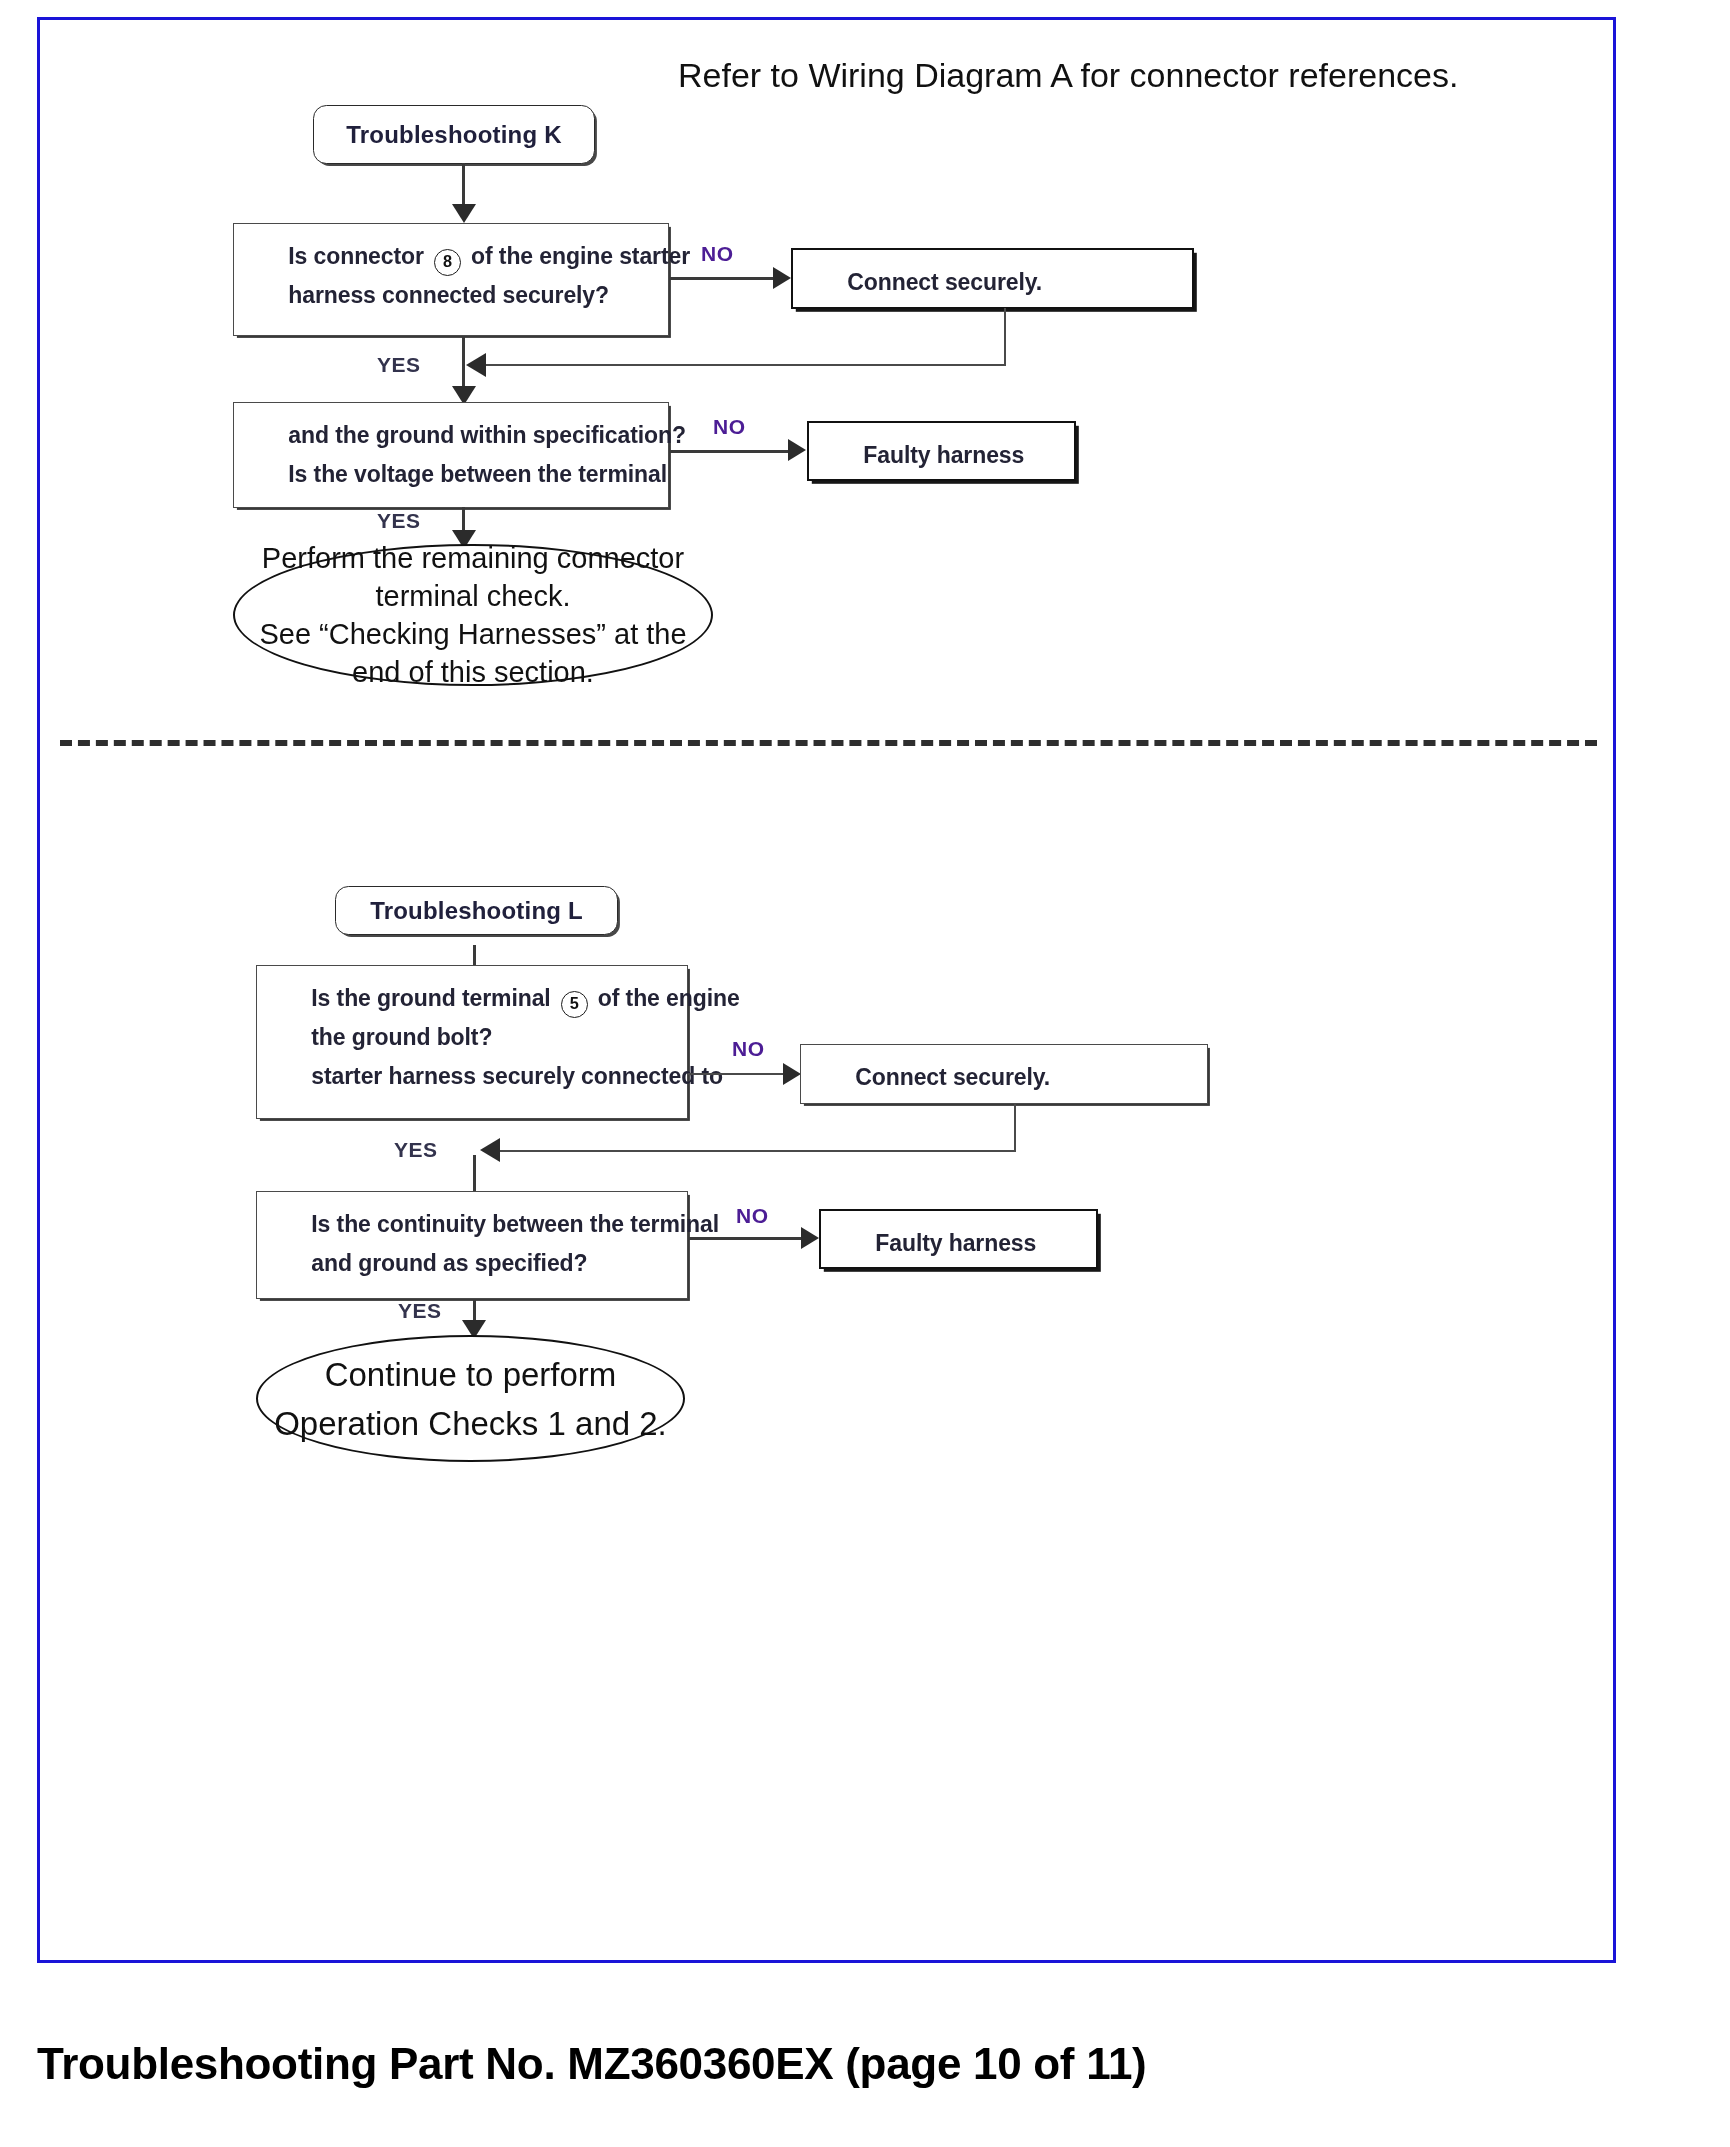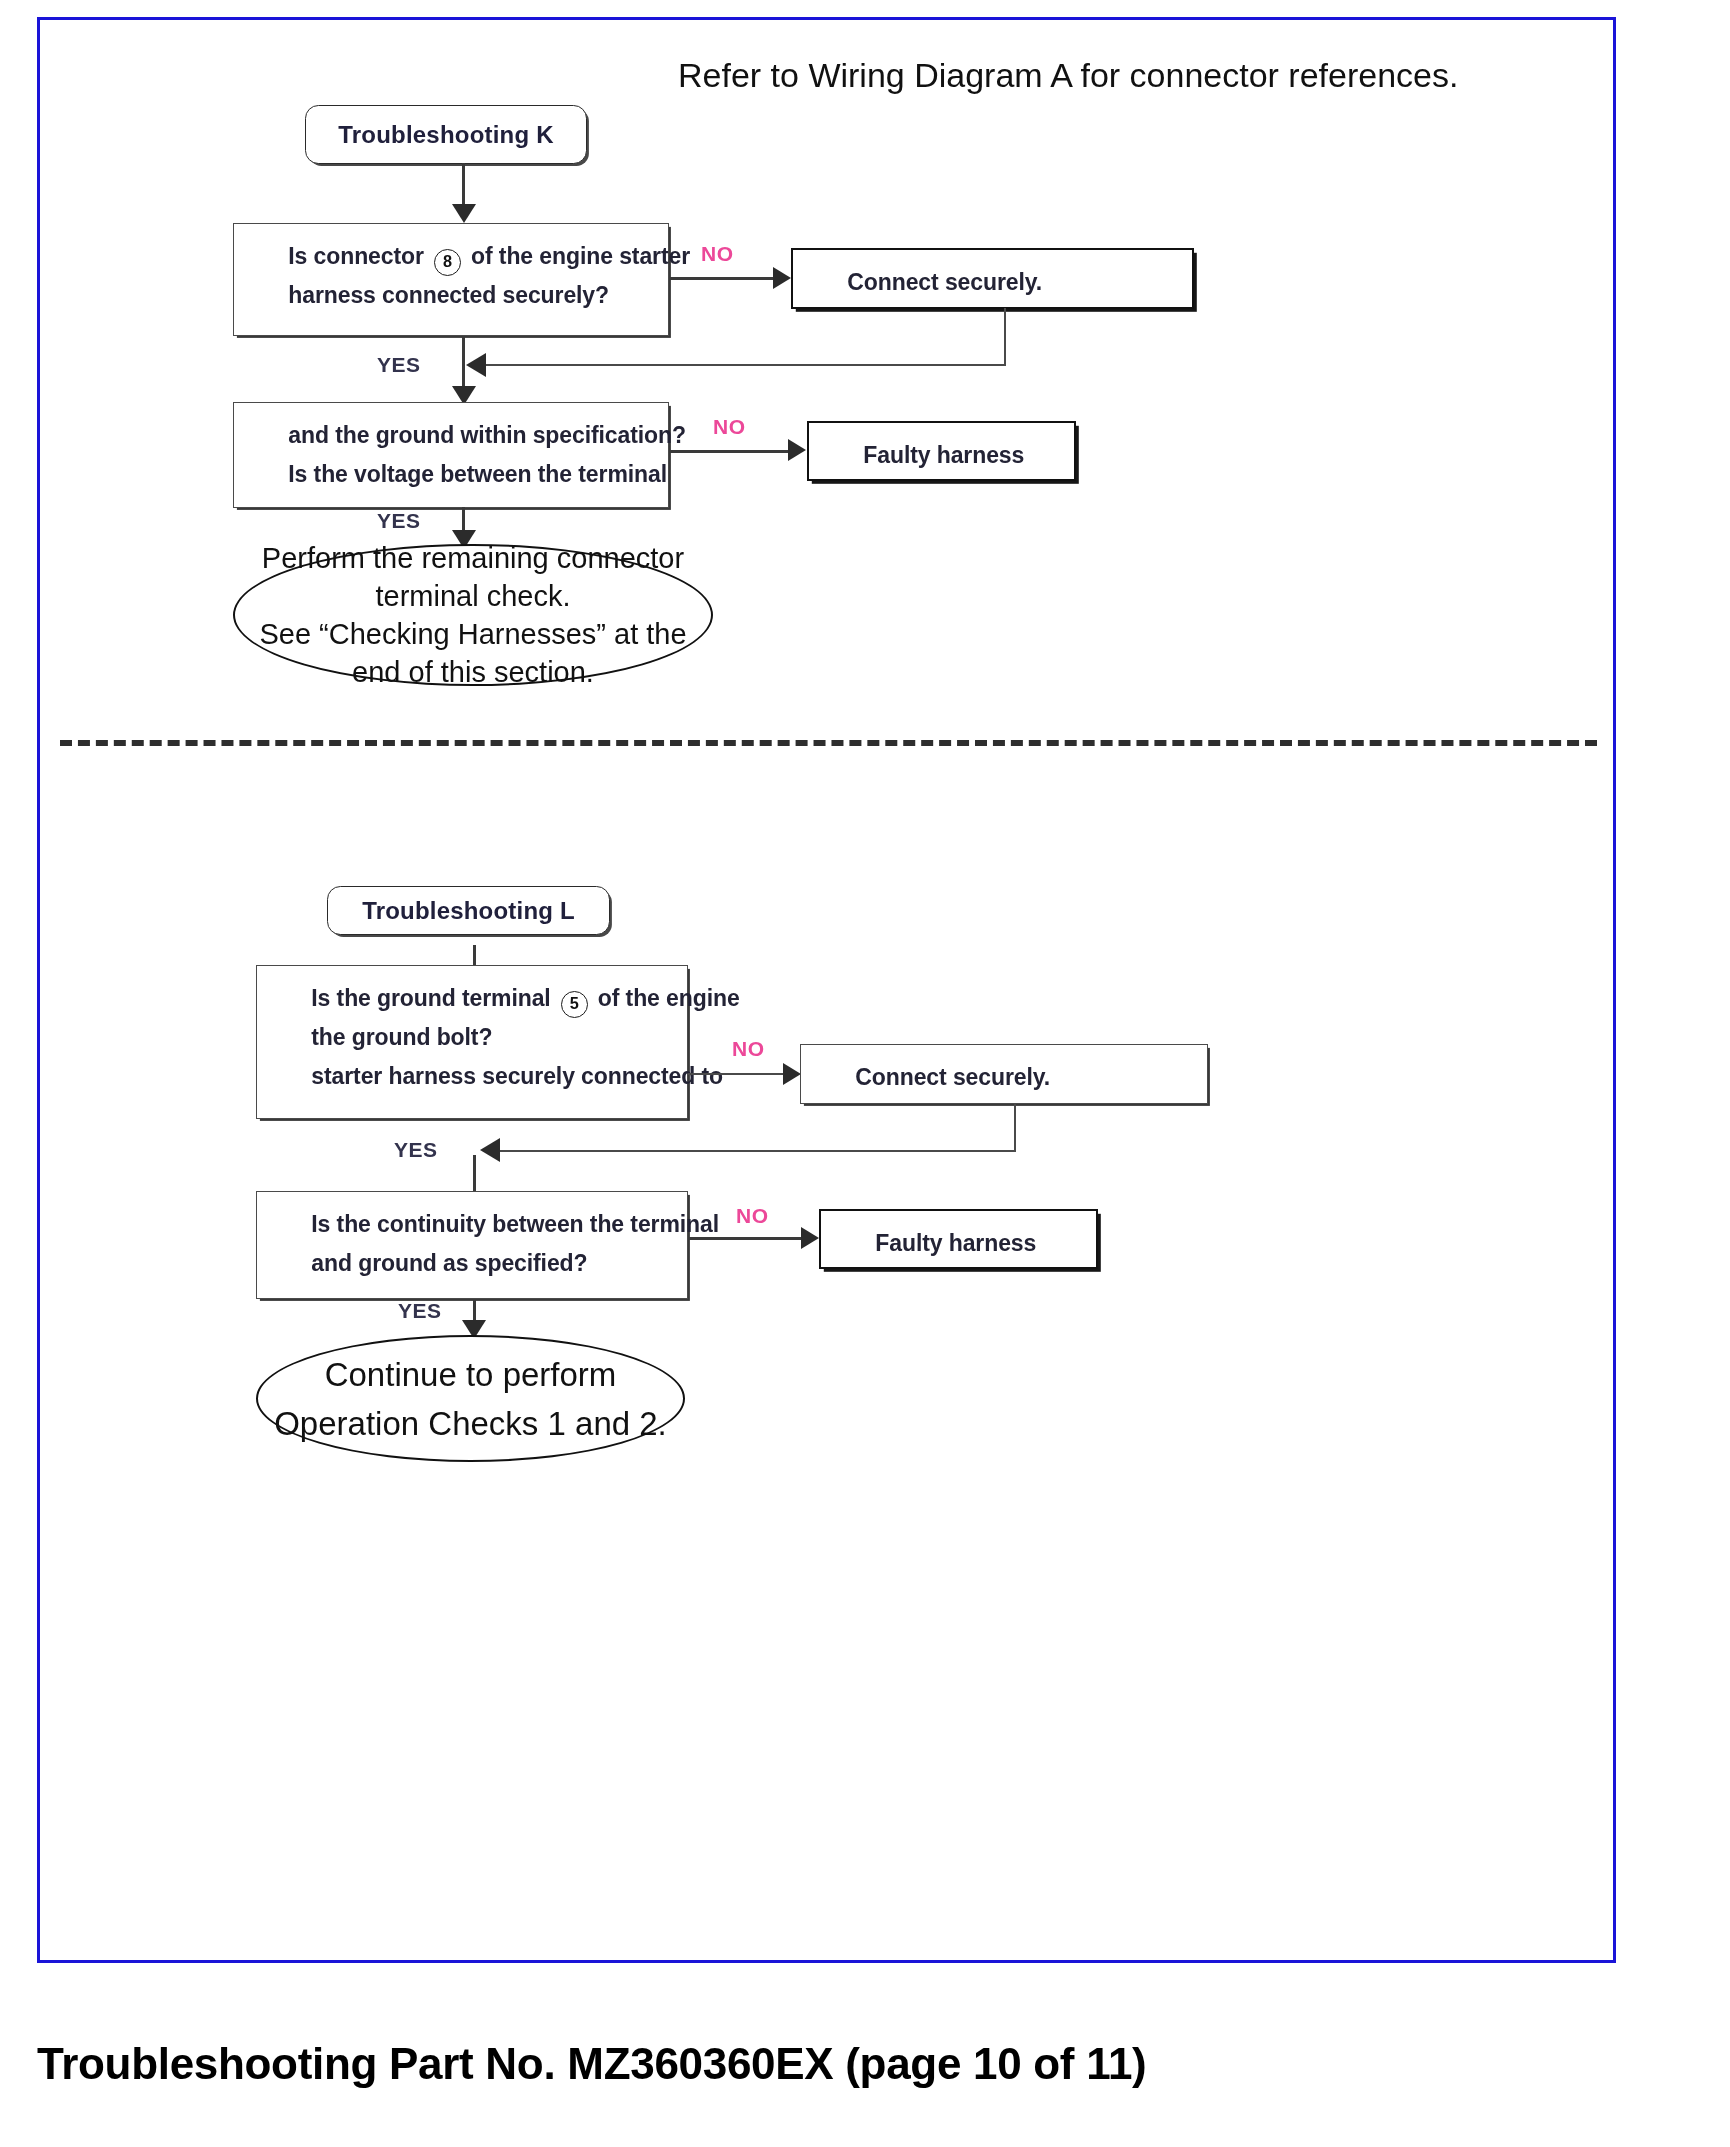--- a/index.html
+++ b/index.html
@@ -16,20 +16,21 @@
   }
 
   
   .node{position:absolute;box-sizing:border-box;background:#ffffff;}
 
   
   .term-sm{
     border:1.9px solid #2a2a2a;border-radius:13.4px;
     display:flex;align-items:center;justify-content:center;
     box-shadow:2.9px 2.9px 0 -1px rgba(40,40,40,.85);
+    margin-left:8px;
   }
   .term-sm .txt{
     font-size:24px;font-weight:700;color:#20203c;letter-spacing:0.2px;
     white-space:nowrap;
   }
 
   
   .rect{
     border:1.9px solid #4a4a4a;
     box-shadow:2.9px 2.9px 0 -1px rgba(35,35,35,.9);
@@ -77,21 +78,21 @@
     border-top:11.5px solid transparent;border-bottom:11.5px solid transparent;
     border-left:18px solid #2b2b2b;
   }
   .arrow-left{
     position:absolute;width:0;height:0;
     border-top:12.5px solid transparent;border-bottom:12.5px solid transparent;
     border-right:20px solid #2b2b2b;
   }
 
   .edge-label{
-    position:absolute;font-size:21px;font-weight:700;color:#ec4899;
+    position:absolute;font-size:21px;font-weight:700;color:#4c1d95;
     letter-spacing:0.5px;white-space:nowrap;
   }
   .edge-label.yes{color:#33334d;}
 
   
   #header-note{
     position:absolute;left:678px;top:56px;
     font-size:34px;color:#111;white-space:nowrap;font-weight:400;
   }
 

